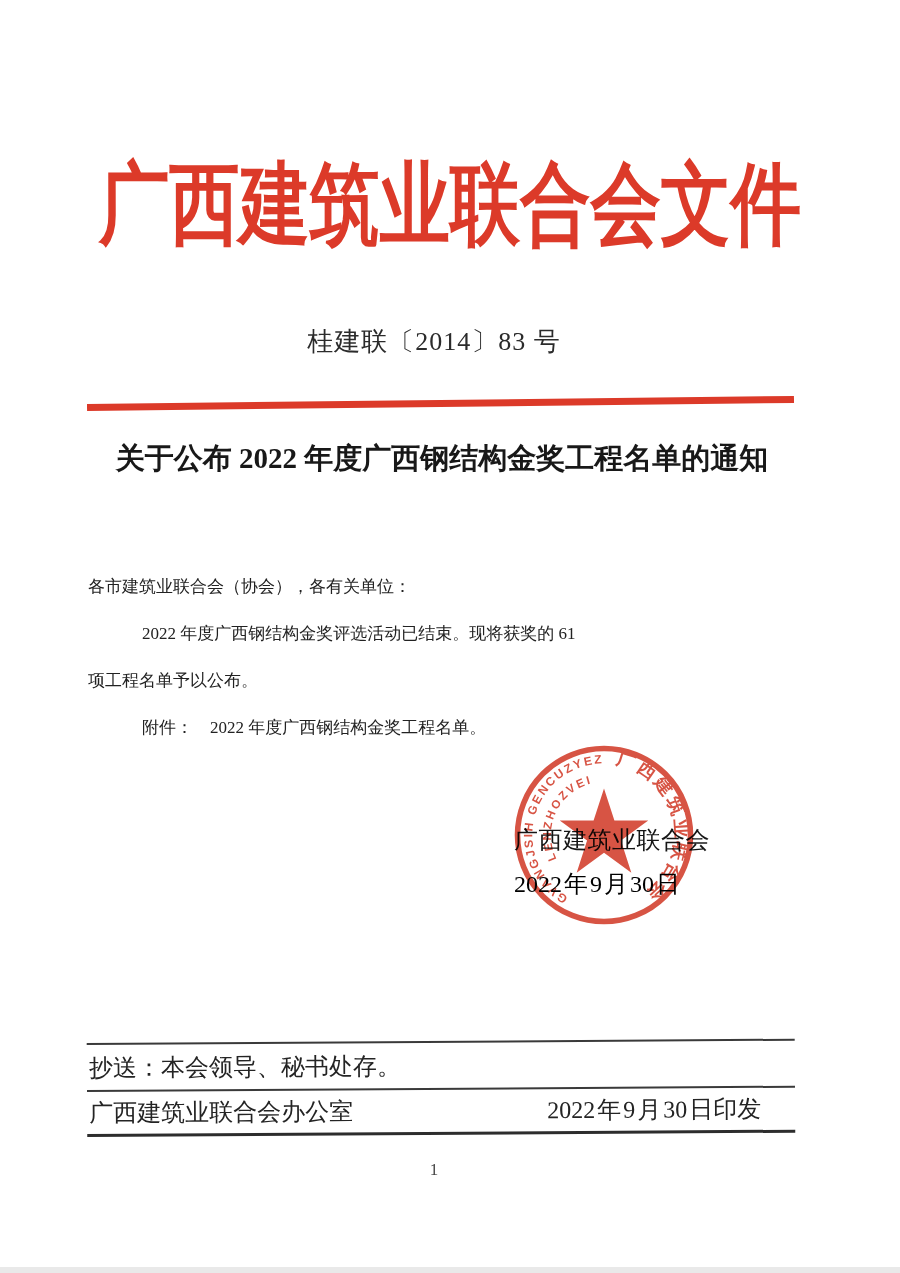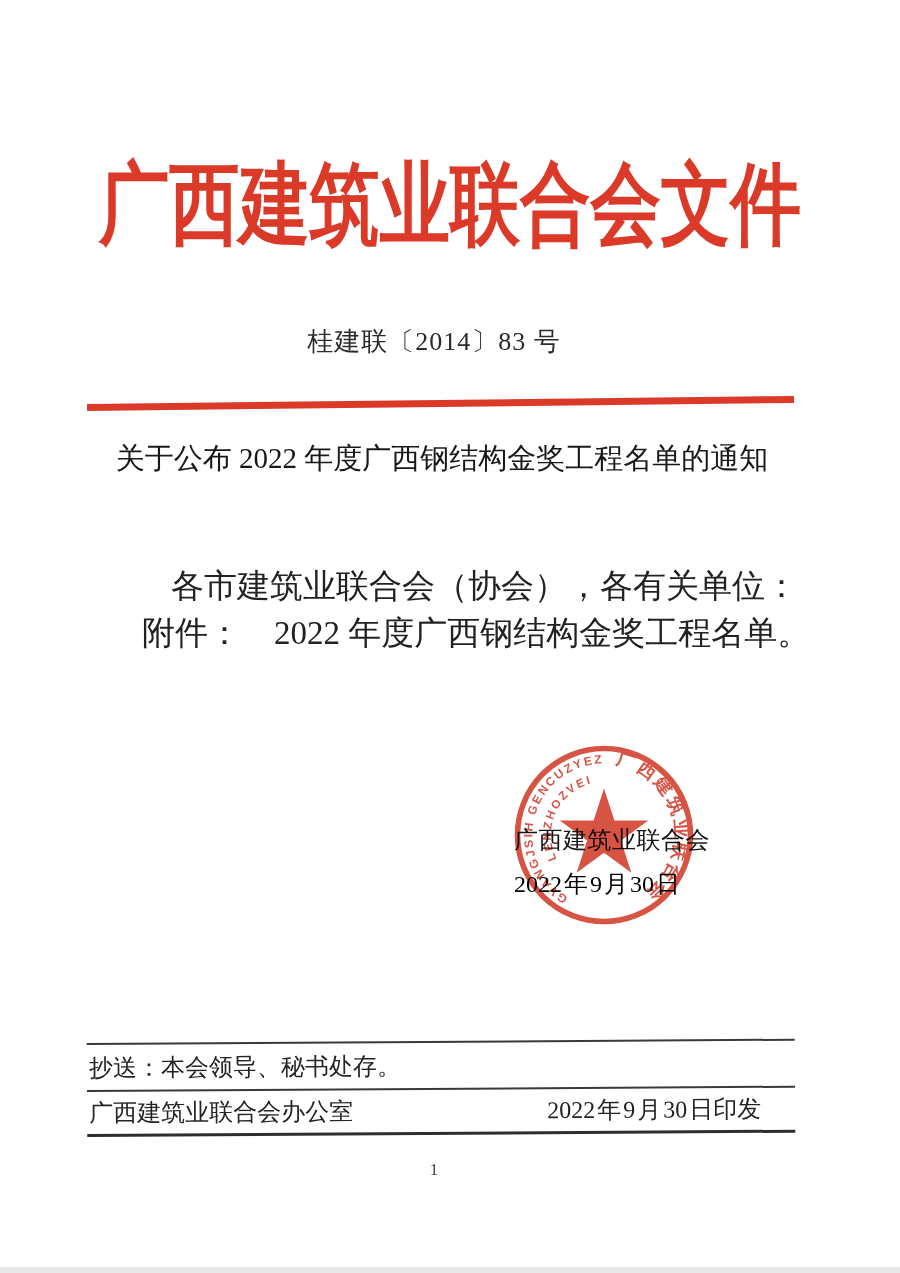--- a/index.html
+++ b/index.html
@@ -36,30 +36,29 @@
 
   .red-line {
     top: 400px; left: 87px; width: 707px; height: 7px;
     background: #dc3a29;
     transform: rotate(-0.65deg);
   }
 
   .notice-title {
     top: 438px; left: 0; width: 884px;
     text-align: center;
-    font-size: 29px; line-height: 40px; font-weight: 400;
+    font-size: 29px; line-height: 40px; font-weight: 700;
     color: #181818;
     white-space: nowrap;
   }
 
   .body-block {
     top: 563px; left: 88px; width: 710px;
-    font-size: 33px; line-height: 47px;
+    font-size: 17px; line-height: 47px;
     color: #222222;
-    text-align: right;
   }
   .body-line { white-space: nowrap; }
   .indent { padding-left: 54px; }
 
   
   .seal {
     top: 742px; left: 511px; width: 186px; height: 186px;
     opacity: 0.88;
     mix-blend-mode: multiply;
   }
@@ -125,20 +124,22 @@
   <div class="abs letterhead">广西建筑业联合会文件</div>
 
   <div class="abs doc-number">桂建联〔2014〕83 号</div>
 
   <div class="abs red-line"></div>
 
   <div class="abs notice-title">关于公布 2022 年度广西钢结构金奖工程名单的通知</div>
 
   <div class="abs body-block">
     <div class="body-line">各市建筑业联合会（协会），各有关单位：</div>
+    <div class="body-line indent">2022 年度广西钢结构金奖评选活动已结束。现将获奖的 61</div>
+    <div class="body-line">项工程名单予以公布。</div>
     <div class="body-line indent">附件：　2022 年度广西钢结构金奖工程名单。</div>
   </div>
 
   <div class="abs seal">
     <svg viewBox="0 0 200 200" xmlns="http://www.w3.org/2000/svg">
       <defs>
         <path id="sealArcOuter" d="M 61.5 166.7 A 77 77 0 1 1 138.5 166.7" fill="none"></path>
         <path id="sealArcInner" d="M 53.3 132.7 A 57 57 0 1 1 146.7 132.7" fill="none"></path>
       </defs>
       <circle cx="100" cy="100" r="93" fill="none" stroke="#d23c2a" stroke-width="6"></circle>

